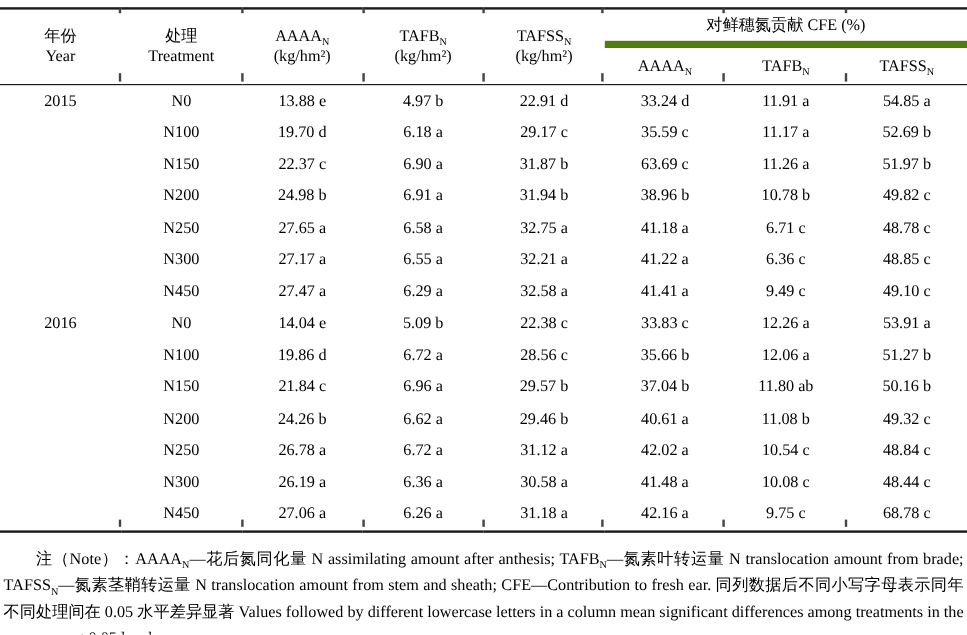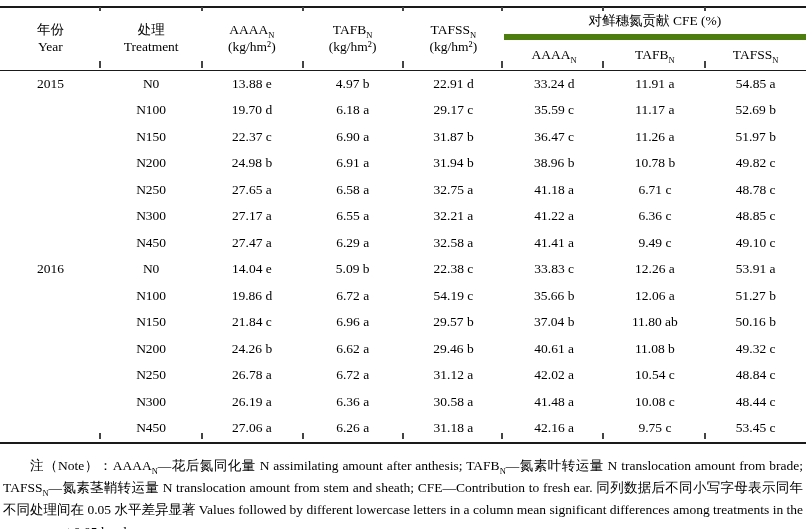--- a/index.html
+++ b/index.html
@@ -109,21 +109,21 @@
           <td>35.59 c</td>
           <td>11.17 a</td>
           <td>52.69 b</td>
         </tr>
         <tr>
           <td></td>
           <td>N150</td>
           <td>22.37 c</td>
           <td>6.90 a</td>
           <td>31.87 b</td>
-          <td>36.47 c</td>
+          <td>63.69 c</td>
           <td>11.26 a</td>
           <td>51.97 b</td>
         </tr>
         <tr>
           <td></td>
           <td>N200</td>
           <td>24.98 b</td>
           <td>6.91 a</td>
           <td>31.94 b</td>
           <td>38.96 b</td>
@@ -168,21 +168,21 @@
           <td>22.38 c</td>
           <td>33.83 c</td>
           <td>12.26 a</td>
           <td>53.91 a</td>
         </tr>
         <tr>
           <td></td>
           <td>N100</td>
           <td>19.86 d</td>
           <td>6.72 a</td>
-          <td>54.19 c</td>
+          <td>28.56 c</td>
           <td>35.66 b</td>
           <td>12.06 a</td>
           <td>51.27 b</td>
         </tr>
         <tr>
           <td></td>
           <td>N150</td>
           <td>21.84 c</td>
           <td>6.96 a</td>
           <td>29.57 b</td>
@@ -221,21 +221,21 @@
           <td>48.44 c</td>
         </tr>
         <tr>
           <td></td>
           <td>N450</td>
           <td>27.06 a</td>
           <td>6.26 a</td>
           <td>31.18 a</td>
           <td>42.16 a</td>
           <td>9.75 c</td>
-          <td>53.45 c</td>
+          <td>68.78 c</td>
         </tr>
       </tbody>
   </table>
 
   <div aria-hidden="true">
       <span class="tick t-top" style="left: 99px;"></span>
       <span class="tick t-top" style="left: 201px;"></span>
       <span class="tick t-top" style="left: 302px;"></span>
       <span class="tick t-top" style="left: 402px;"></span>
       <span class="tick t-top" style="left: 501px;"></span>

